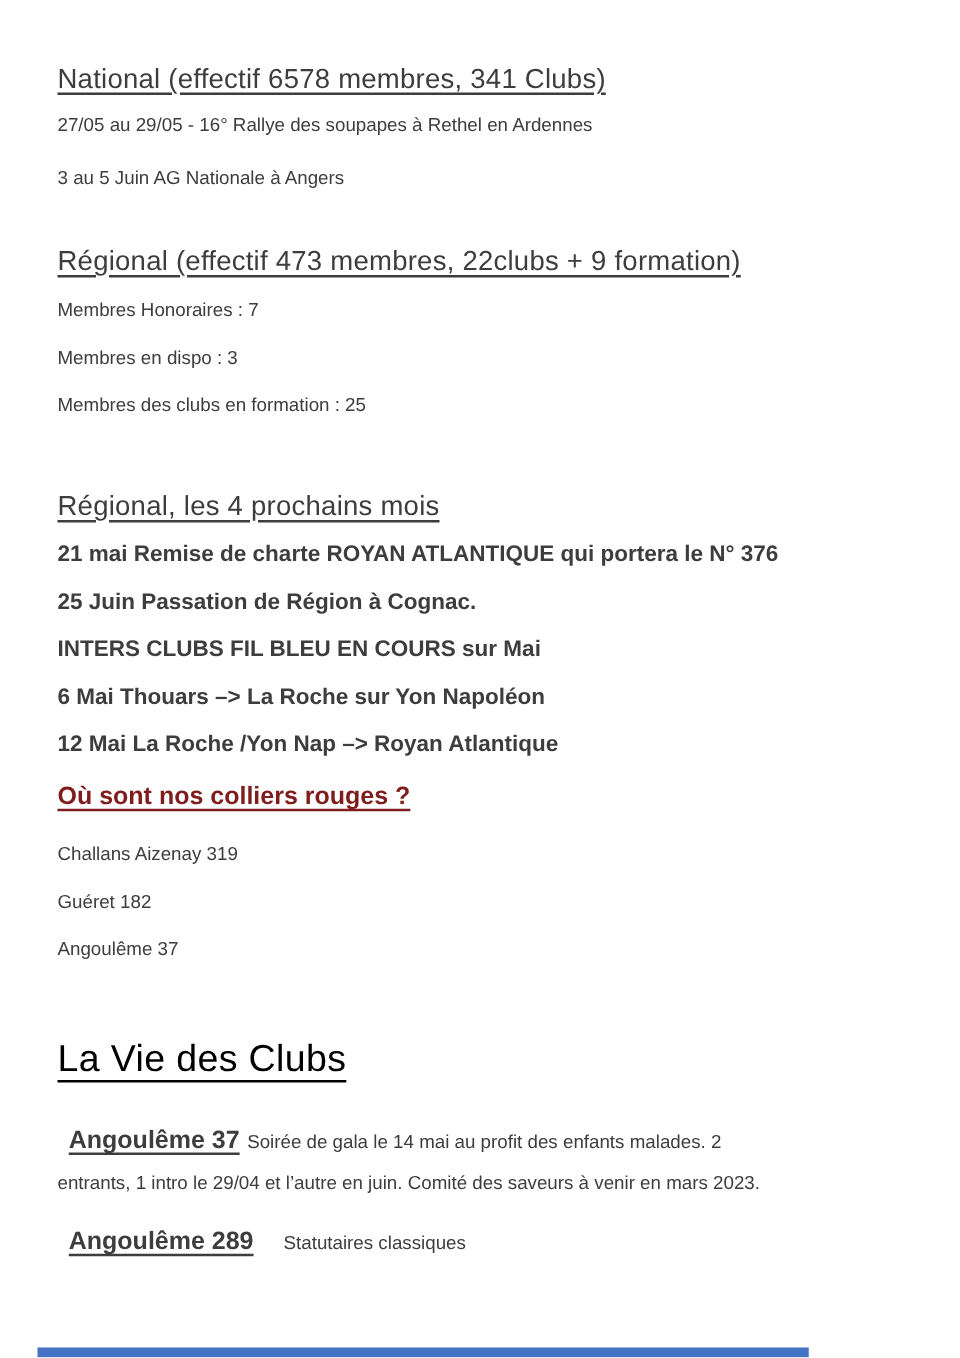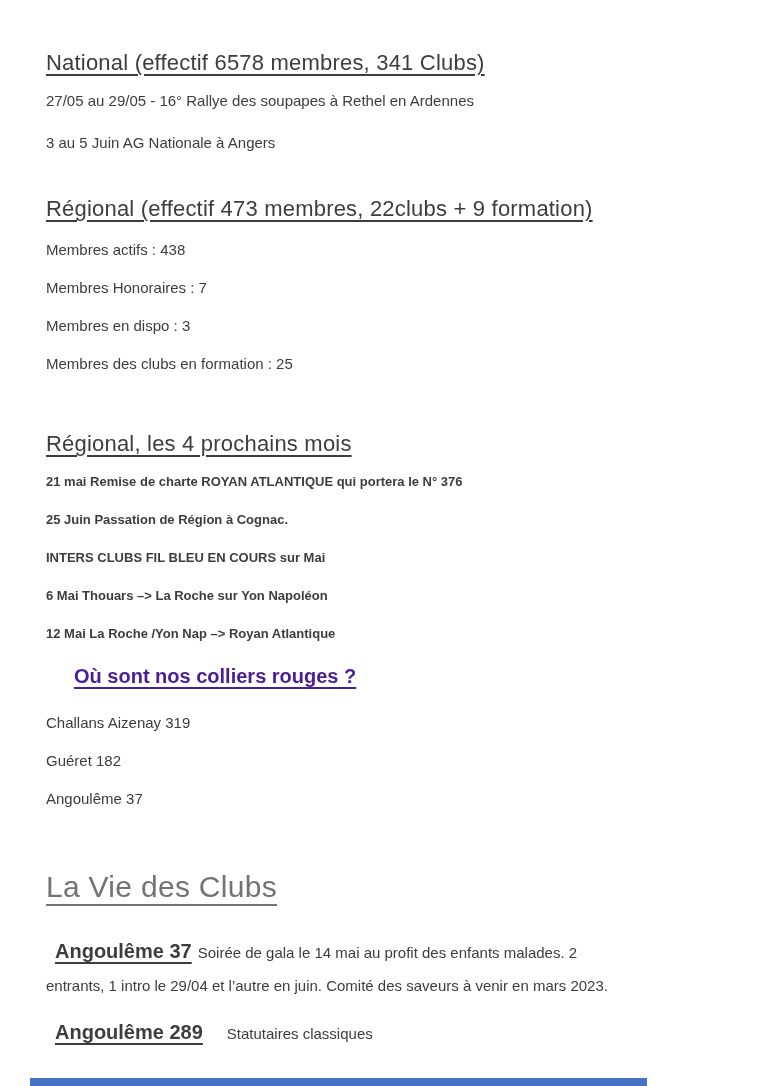--- a/index.html
+++ b/index.html
@@ -18,30 +18,30 @@
     text-decoration:underline; text-underline-offset:4px; text-decoration-thickness:1.5px;
     letter-spacing:0.2px;
   }
   h2.gap-regional   { margin-top:43px; }
   h2.gap-prochains  { margin-top:56px; }
   p { margin:0; }
   .nat-line  { font-size:15px; line-height:21px; margin-top:21px; }
   .nat-first { margin-top:14px; }
   .stat-line { font-size:15px; line-height:22px; margin-top:16px; }
   .stat-first{ margin-top:17px; }
-  .sched-line{ font-size:13px; line-height:22px; font-weight:700; margin-top:16px; }
+  .sched-line{ font-size:18px; line-height:22px; font-weight:700; margin-top:16px; }
   .sched-first{ margin-top:14px; }
   h3.red-heading {
     font-size:20px; font-weight:700; margin:18px 0 0 0;
     text-decoration:underline; text-underline-offset:4px; text-decoration-thickness:2px;
     line-height:27px;
   }
   .collier-first { margin-top:22px; }
   h1.big-heading {
-    font-size:30px; font-weight:400; margin:58px 0 0 0; color:#737373;
+    font-size:30px; font-weight:400; margin:58px 0 0 0; color:#000000;
     text-decoration:underline; text-underline-offset:7px; text-decoration-thickness:2px;
     line-height:38px; letter-spacing:0.3px;
   }
   .club-entry {
     font-size:15px; line-height:33px; margin-top:29px; text-indent:9px;
   }
   .club-entry.second { margin-top:14px; }
   .club-name {
     font-size:20px; font-weight:700;
     text-decoration:underline; text-underline-offset:4px; text-decoration-thickness:2px;
@@ -56,33 +56,32 @@
 </head>
 <body>
 
 <div class="page">
 
   <h2 class="sec-heading">National (effectif 6578 membres, 341 Clubs)</h2>
   <p class="nat-line nat-first">27/05 au 29/05 - 16° Rallye des soupapes à Rethel en Ardennes</p>
   <p class="nat-line">3 au 5 Juin AG Nationale à Angers</p>
 
   <h2 class="sec-heading gap-regional">Régional (effectif 473 membres, 22clubs + 9 formation)</h2>
-  <p class="stat-line stat-first">Membres actifs : 438</p>
   <p class="stat-line">Membres Honoraires : 7</p>
   <p class="stat-line">Membres en dispo : 3</p>
   <p class="stat-line">Membres des clubs en formation : 25</p>
 
   <h2 class="sec-heading gap-prochains">Régional, les 4 prochains mois</h2>
   <p class="sched-line sched-first">21 mai Remise de charte ROYAN ATLANTIQUE qui portera le N° 376</p>
   <p class="sched-line">25 Juin Passation de Région à Cognac.</p>
   <p class="sched-line">INTERS CLUBS FIL BLEU EN COURS sur Mai</p>
   <p class="sched-line">6 Mai Thouars –&gt; La Roche sur Yon Napoléon</p>
   <p class="sched-line">12 Mai La Roche /Yon Nap –&gt; Royan Atlantique</p>
 
-  <h3 class="red-heading" style="color: #4c1d95; margin-left: 28px;">Où sont nos colliers rouges ?</h3>
+  <h3 class="red-heading" style="color: #7f1d1d;">Où sont nos colliers rouges ?</h3>
   <p class="stat-line collier-first">Challans Aizenay 319</p>
   <p class="stat-line">Guéret 182</p>
   <p class="stat-line">Angoulême 37</p>
 
   <h1 class="big-heading">La Vie des Clubs</h1>
 
   <p class="club-entry">
     <span class="club-name">Angoulême 37</span><span class="club-text">Soirée de gala le 14 mai au profit des enfants malades. 2 entrants, 1 intro le 29/04 et l’autre en juin. Comité des saveurs à venir en mars 2023.</span>
   </p>
 

